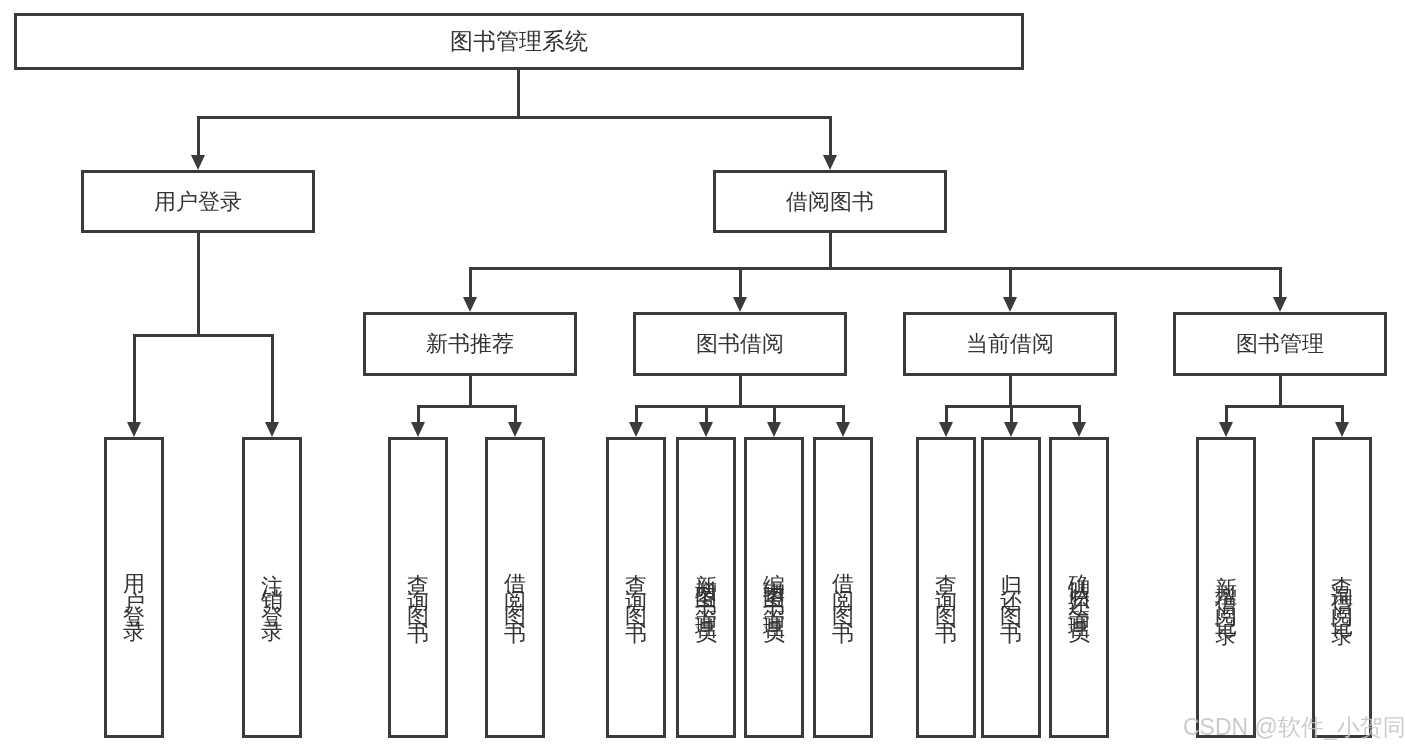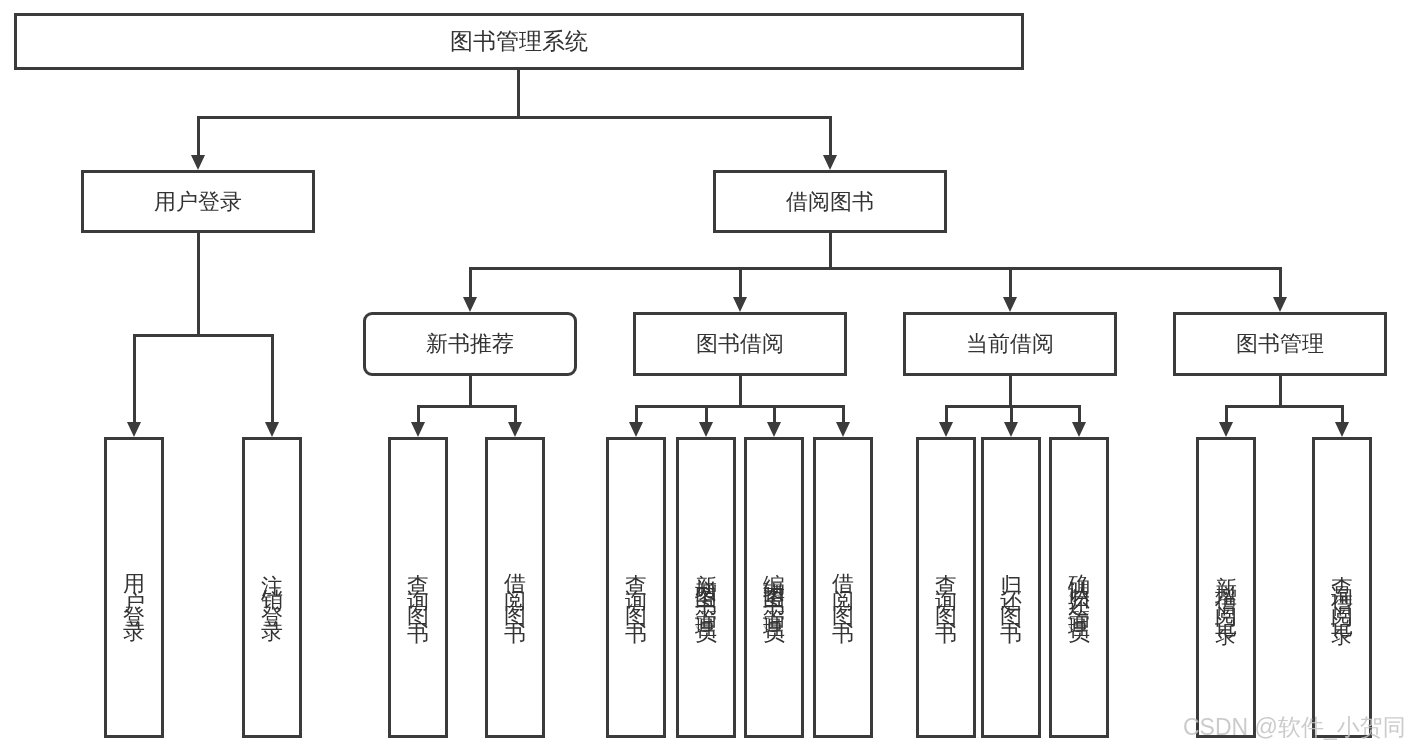--- a/index.html
+++ b/index.html
@@ -117,21 +117,21 @@
     </div>
   <div class="arrow" style="left:1003px; top:267px; height:45px;">
       <i class="shaft"></i>
       <b class="head"></b>
     </div>
   <div class="arrow" style="left:1273px; top:267px; height:45px;">
       <i class="shaft"></i>
       <b class="head"></b>
     </div>
 
-  <div class="node node-l3" style="left:363px;border-radius:9px;">
+  <div class="node node-l3" style="left:363px;">
     <span>新书推荐</span>
   </div>
   <div class="node node-l3" style="left:903px;">
     <span>当前借阅</span>
   </div>
   <div class="node node-l3" style="left:633px;">
     <span>图书借阅</span>
   </div>
   <div class="node node-l3" style="left:1173px;">
     <span>图书管理</span>

